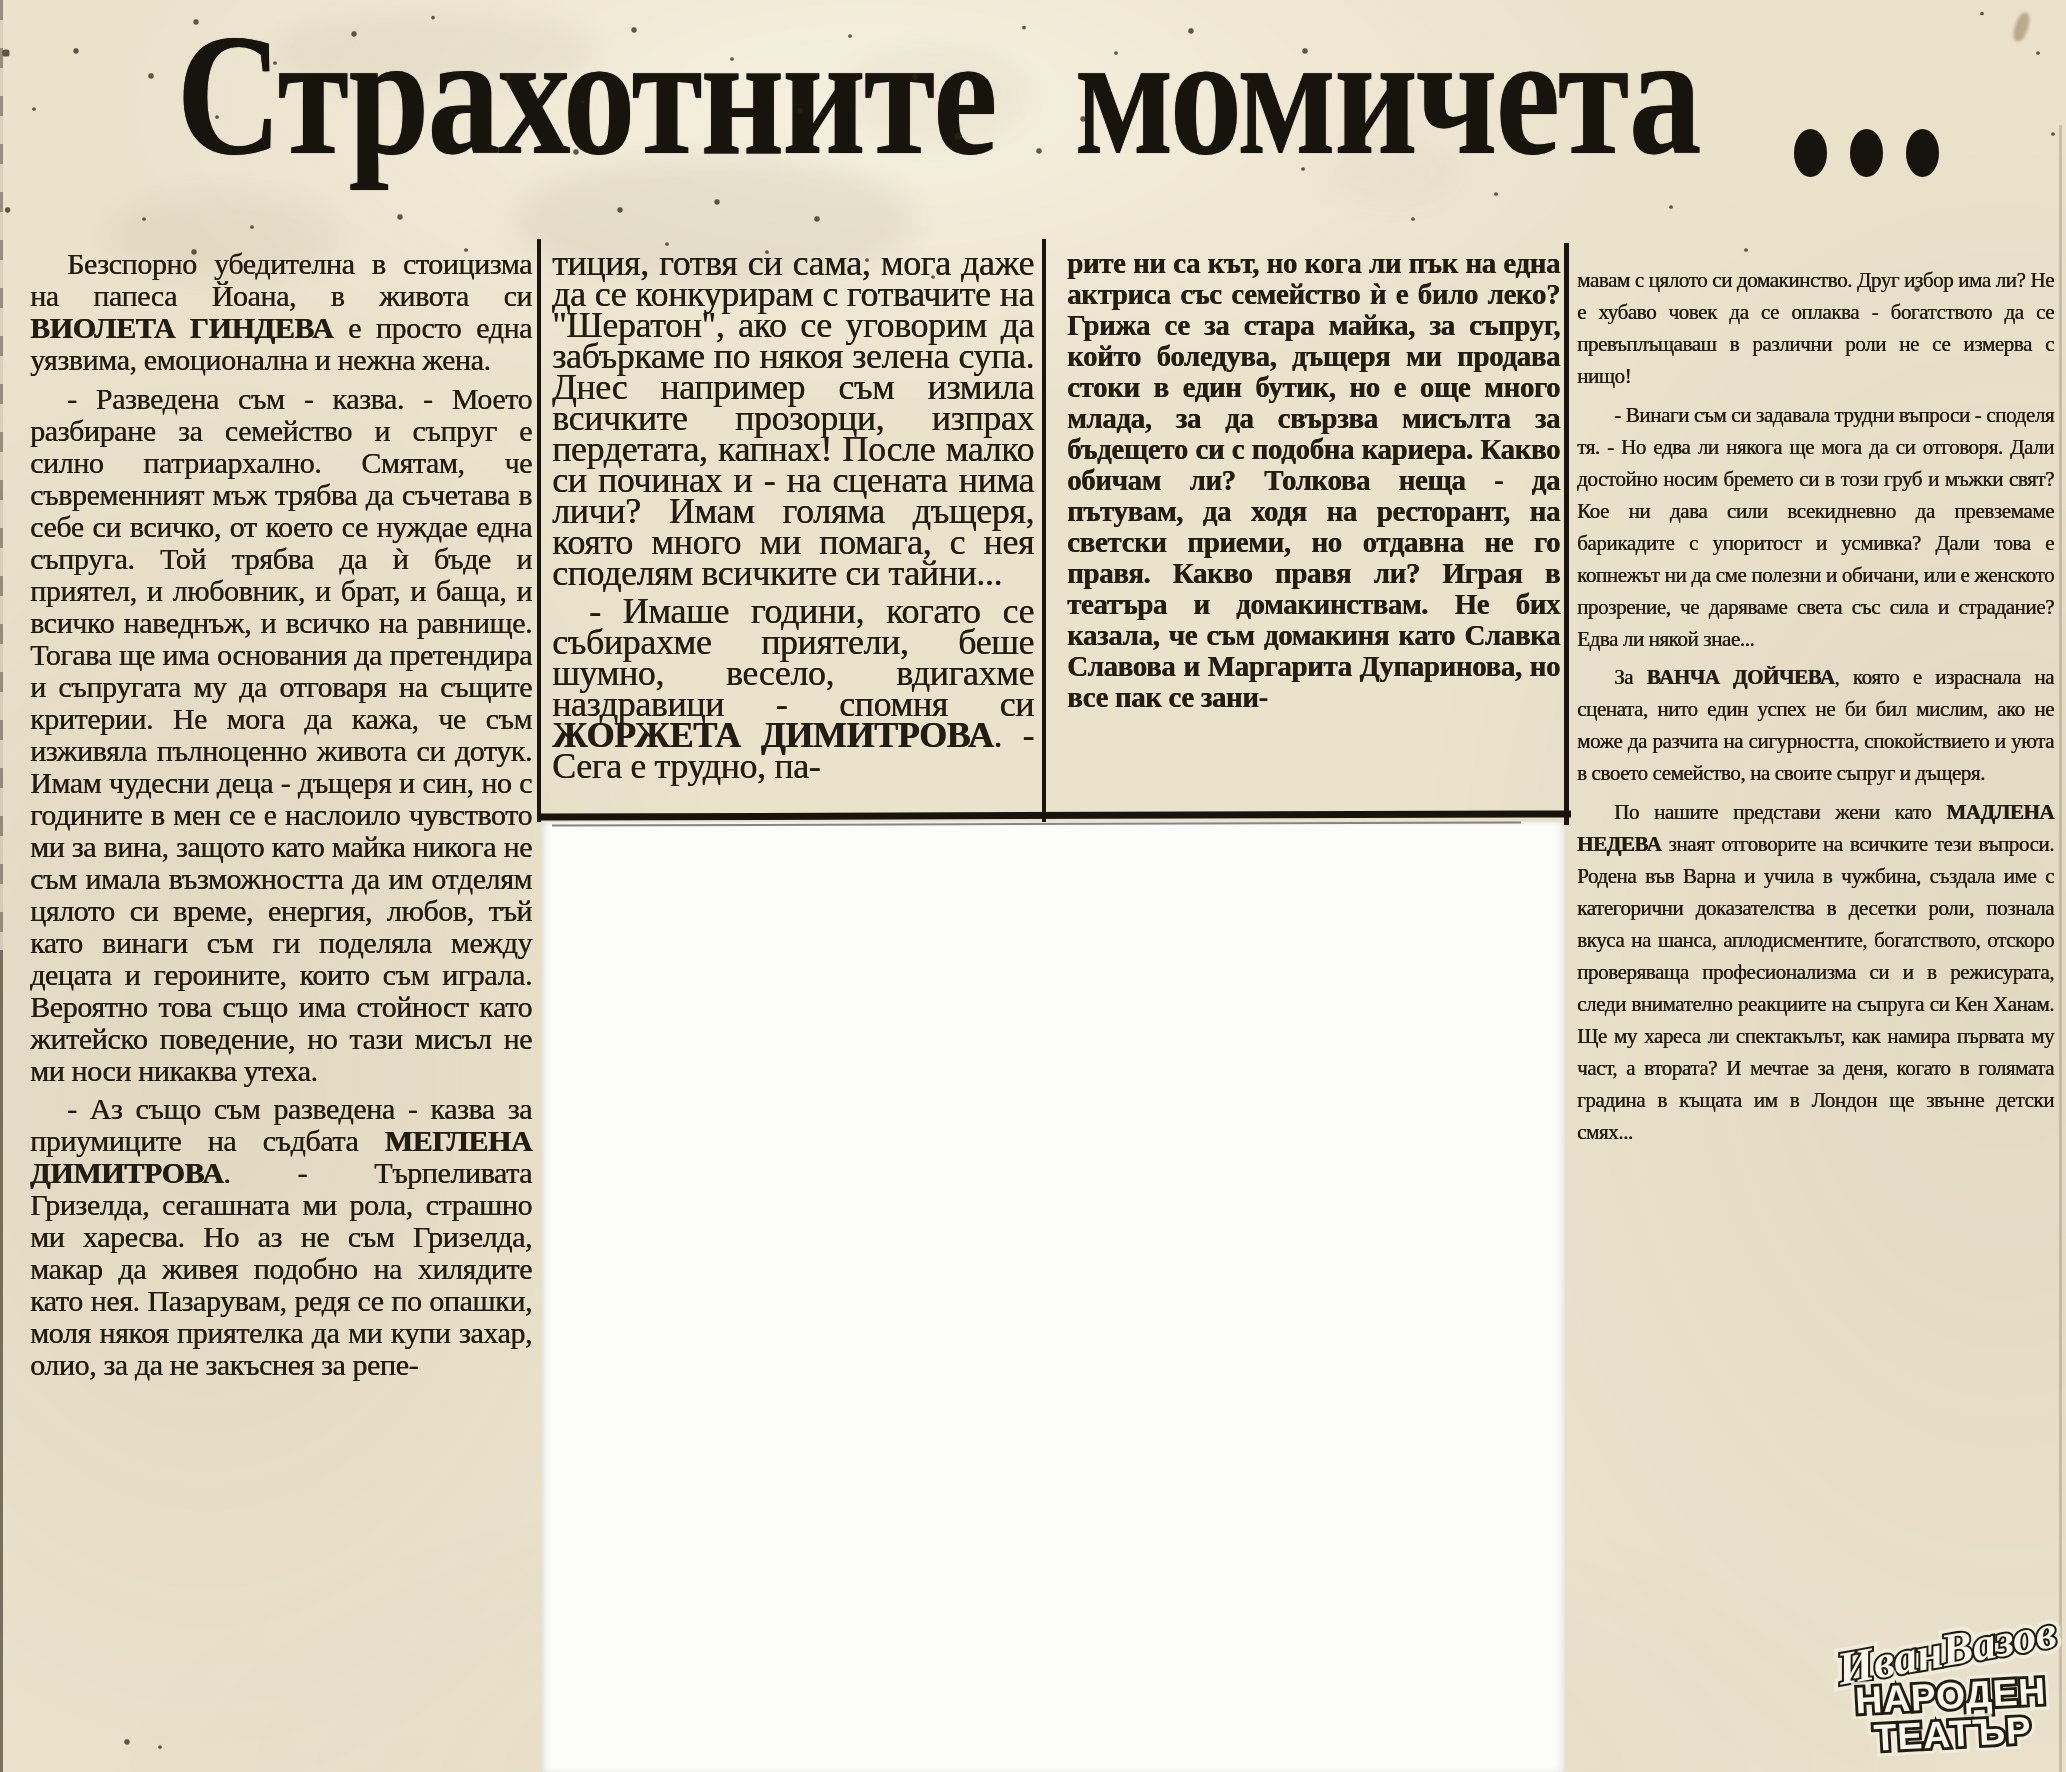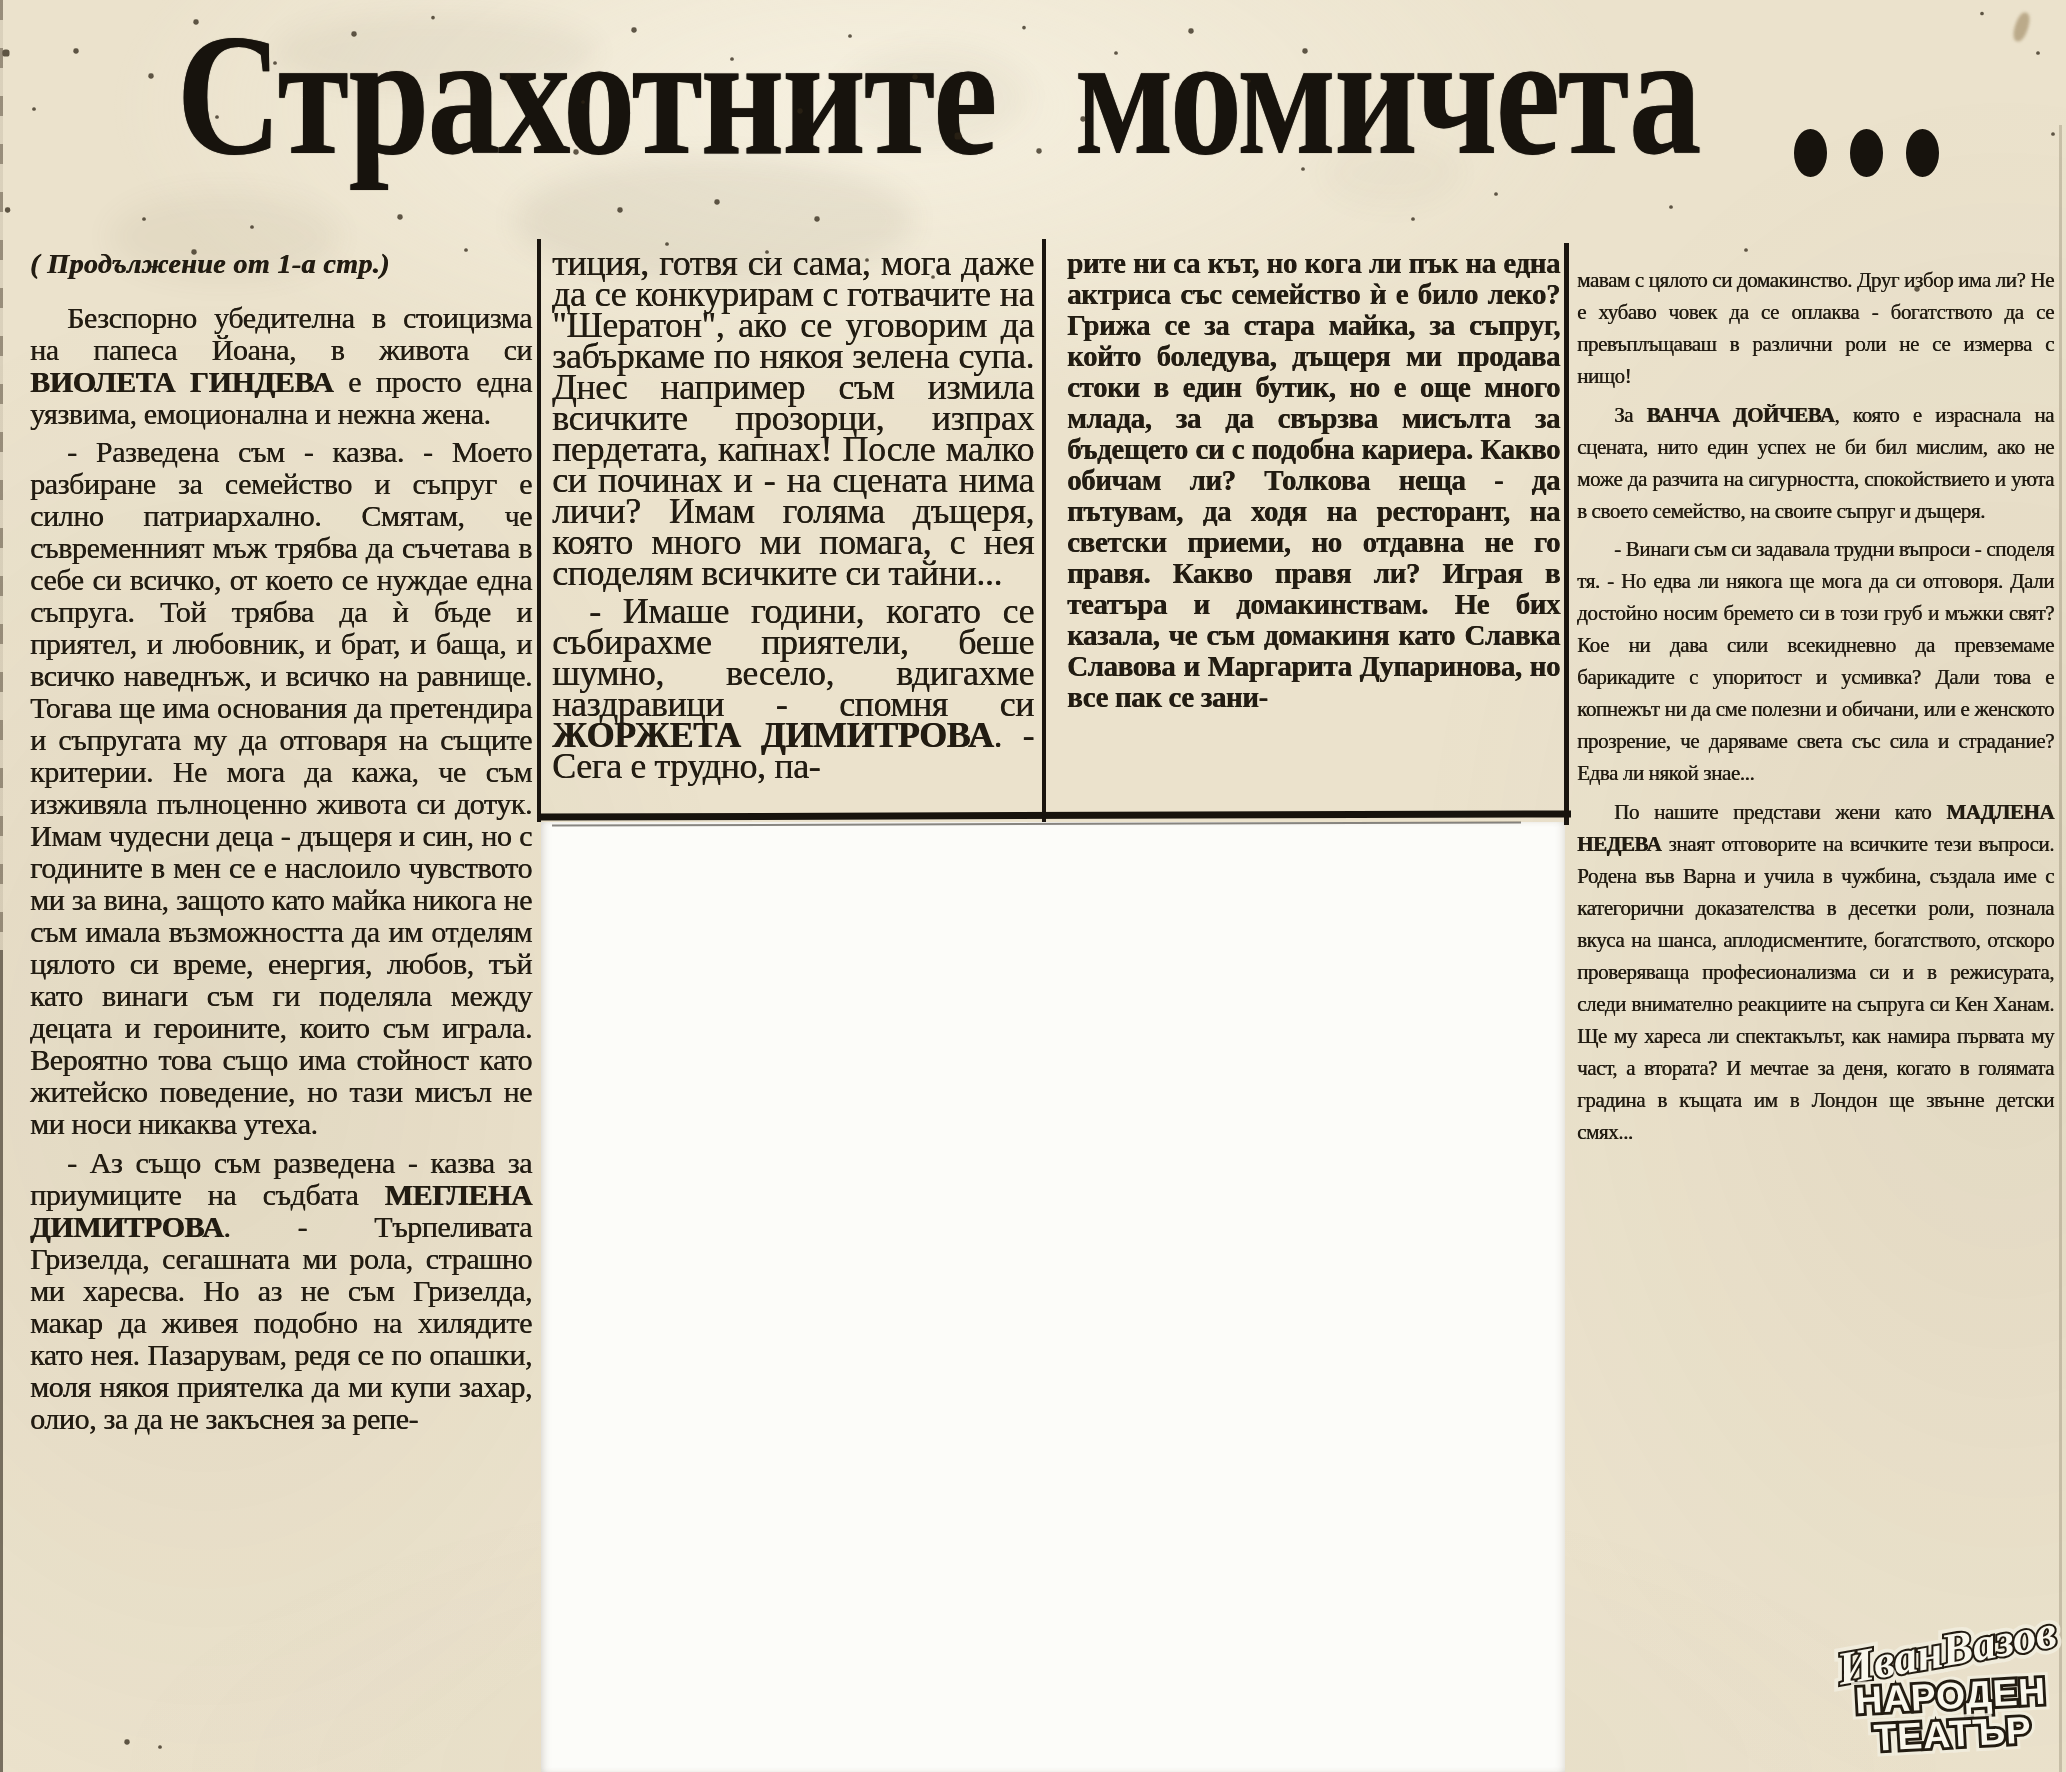--- a/index.html
+++ b/index.html
@@ -113,36 +113,35 @@
   <div class="backing"></div>
   <div class="divider v1"></div>
   <div class="divider v2"></div>
   <div class="divider v3"></div>
   <div class="v1b"></div>
   <div class="v3b"></div>
   <div class="rule-h"></div>
   <div class="edge-r"></div>
 
   <section class="col col1">
-      <p class="note"><b>( Продължение от 1-а стр.)</b></p>
       <p class="indent">Безспорно убедителна в стоицизма на папеса Йоана, в живота си <b>ВИОЛЕТА ГИНДЕВА</b> е просто една уязвима, емоционална и нежна жена.</p>
       <p class="indent">- Разведена съм - казва. - Моето разбиране за семейство и съпруг е силно патриархално. Смятам, че съвременният мъж трябва да съчетава в себе си всичко, от което се нуждае една съпруга. Той трябва да ѝ бъде и приятел, и любовник, и брат, и баща, и всичко наведнъж, и всичко на равнище. Тогава ще има основания да претендира и съпругата му да отговаря на същите критерии. Не мога да кажа, че съм изживяла пълноценно живота си дотук. Имам чудесни деца - дъщеря и син, но с годините в мен се е наслоило чувството ми за вина, защото като майка никога не съм имала възможността да им отделям цялото си време, енергия, любов, тъй като винаги съм ги поделяла между децата и героините, които съм играла. Вероятно това също има стойност като житейско поведение, но тази мисъл не ми носи никаква утеха.</p>
       <p class="indent">- Аз също съм разведена - казва за приумиците на съдбата <b>МЕГЛЕНА ДИМИТРОВА</b>. - Търпеливата Гризелда, сегашната ми рола, страшно ми харесва. Но аз не съм Гризелда, макар да живея подобно на хилядите като нея. Пазарувам, редя се по опашки, моля някоя приятелка да ми купи захар, олио, за да не закъснея за репе-</p>
     </section>
   <section class="col col2">
       <p>тиция, готвя си сама, мога даже да се конкурирам с готвачите на "Шератон", ако се уговорим да забъркаме по някоя зелена супа. Днес например съм измила всичките прозорци, изпрах пердетата, капнах! После малко си починах и - на сцената нима личи? Имам голяма дъщеря, която много ми помага, с нея споделям всичките си тайни...</p>
       <p class="indent">- Имаше години, когато се събирахме приятели, беше шумно, весело, вдигахме наздравици - спомня си <b>ЖОРЖЕТА ДИМИТРОВА</b>. - Сега е трудно, па-</p>
     </section>
   <section class="col col3">
       <p>рите ни са кът, но кога ли пък на една актриса със семейство ѝ е било леко? Грижа се за стара майка, за съпруг, който боледува, дъщеря ми продава стоки в един бутик, но е още много млада, за да свързва мисълта за бъдещето си с подобна кариера. Какво обичам ли? Толкова неща - да пътувам, да ходя на ресторант, на светски приеми, но отдавна не го правя. Какво правя ли? Играя в театъра и домакинствам. Не бих казала, че съм домакиня като Славка Славова и Маргарита Дупаринова, но все пак се зани-</p>
     </section>
   <section class="col col4">
       <p>мавам с цялото си домакинство. Друг избор има ли? Не е хубаво човек да се оплаква - богатството да се превъплъщаваш в различни роли не се измерва с нищо!</p>
+      <p class="indent">- Винаги съм си задавала трудни въпроси - споделя тя. - Но едва ли някога ще мога да си отговоря. Дали достойно носим бремето си в този груб и мъжки свят? Кое ни дава сили всекидневно да превземаме барикадите с упоритост и усмивка? Дали това е копнежът ни да сме полезни и обичани, или е женското прозрение, че даряваме света със сила и страдание? Едва ли някой знае...</p>
       <p class="indent">За <b>ВАНЧА ДОЙЧЕВА</b>, която е израснала на сцената, нито един успех не би бил мислим, ако не може да разчита на сигурността, спокойствието и уюта в своето семейство, на своите съпруг и дъщеря.</p>
-      <p class="indent">- Винаги съм си задавала трудни въпроси - споделя тя. - Но едва ли някога ще мога да си отговоря. Дали достойно носим бремето си в този груб и мъжки свят? Кое ни дава сили всекидневно да превземаме барикадите с упоритост и усмивка? Дали това е копнежът ни да сме полезни и обичани, или е женското прозрение, че даряваме света със сила и страдание? Едва ли някой знае...</p>
       <p class="indent">По нашите представи жени като <b>МАДЛЕНА НЕДЕВА</b> знаят отговорите на всичките тези въпроси. Родена във Варна и учила в чужбина, създала име с категорични доказателства в десетки роли, познала вкуса на шанса, аплодисментите, богатството, отскоро проверяваща професионализма си и в режисурата, следи внимателно реакциите на съпруга си Кен Ханам. Ще му хареса ли спектакълът, как намира първата му част, а втората? И мечтае за деня, когато в голямата градина в къщата им в Лондон ще звънне детски смях...</p>
     </section>
 
   <div class="stamp">
     <svg viewBox="0 0 252 168">
       <g transform="rotate(-3 126 84)">
         <g transform="rotate(-7 126 48)">
           <text class="sig-t sig-halo" x="126" y="52">ИванВазов</text>
           <text class="sig-t sig-main" x="126" y="52">ИванВазов</text>
         </g>

